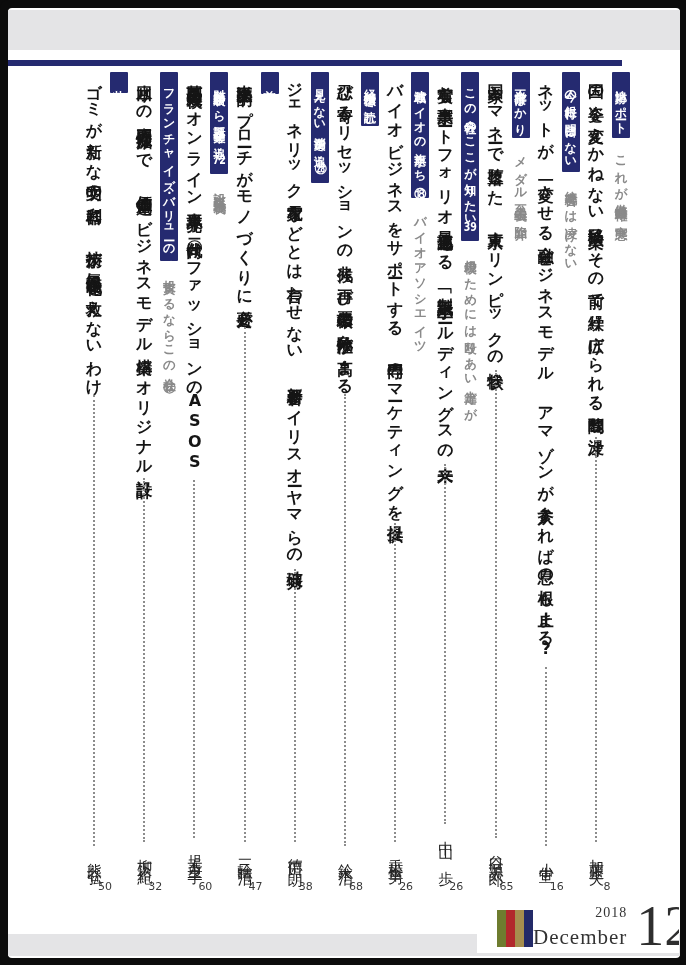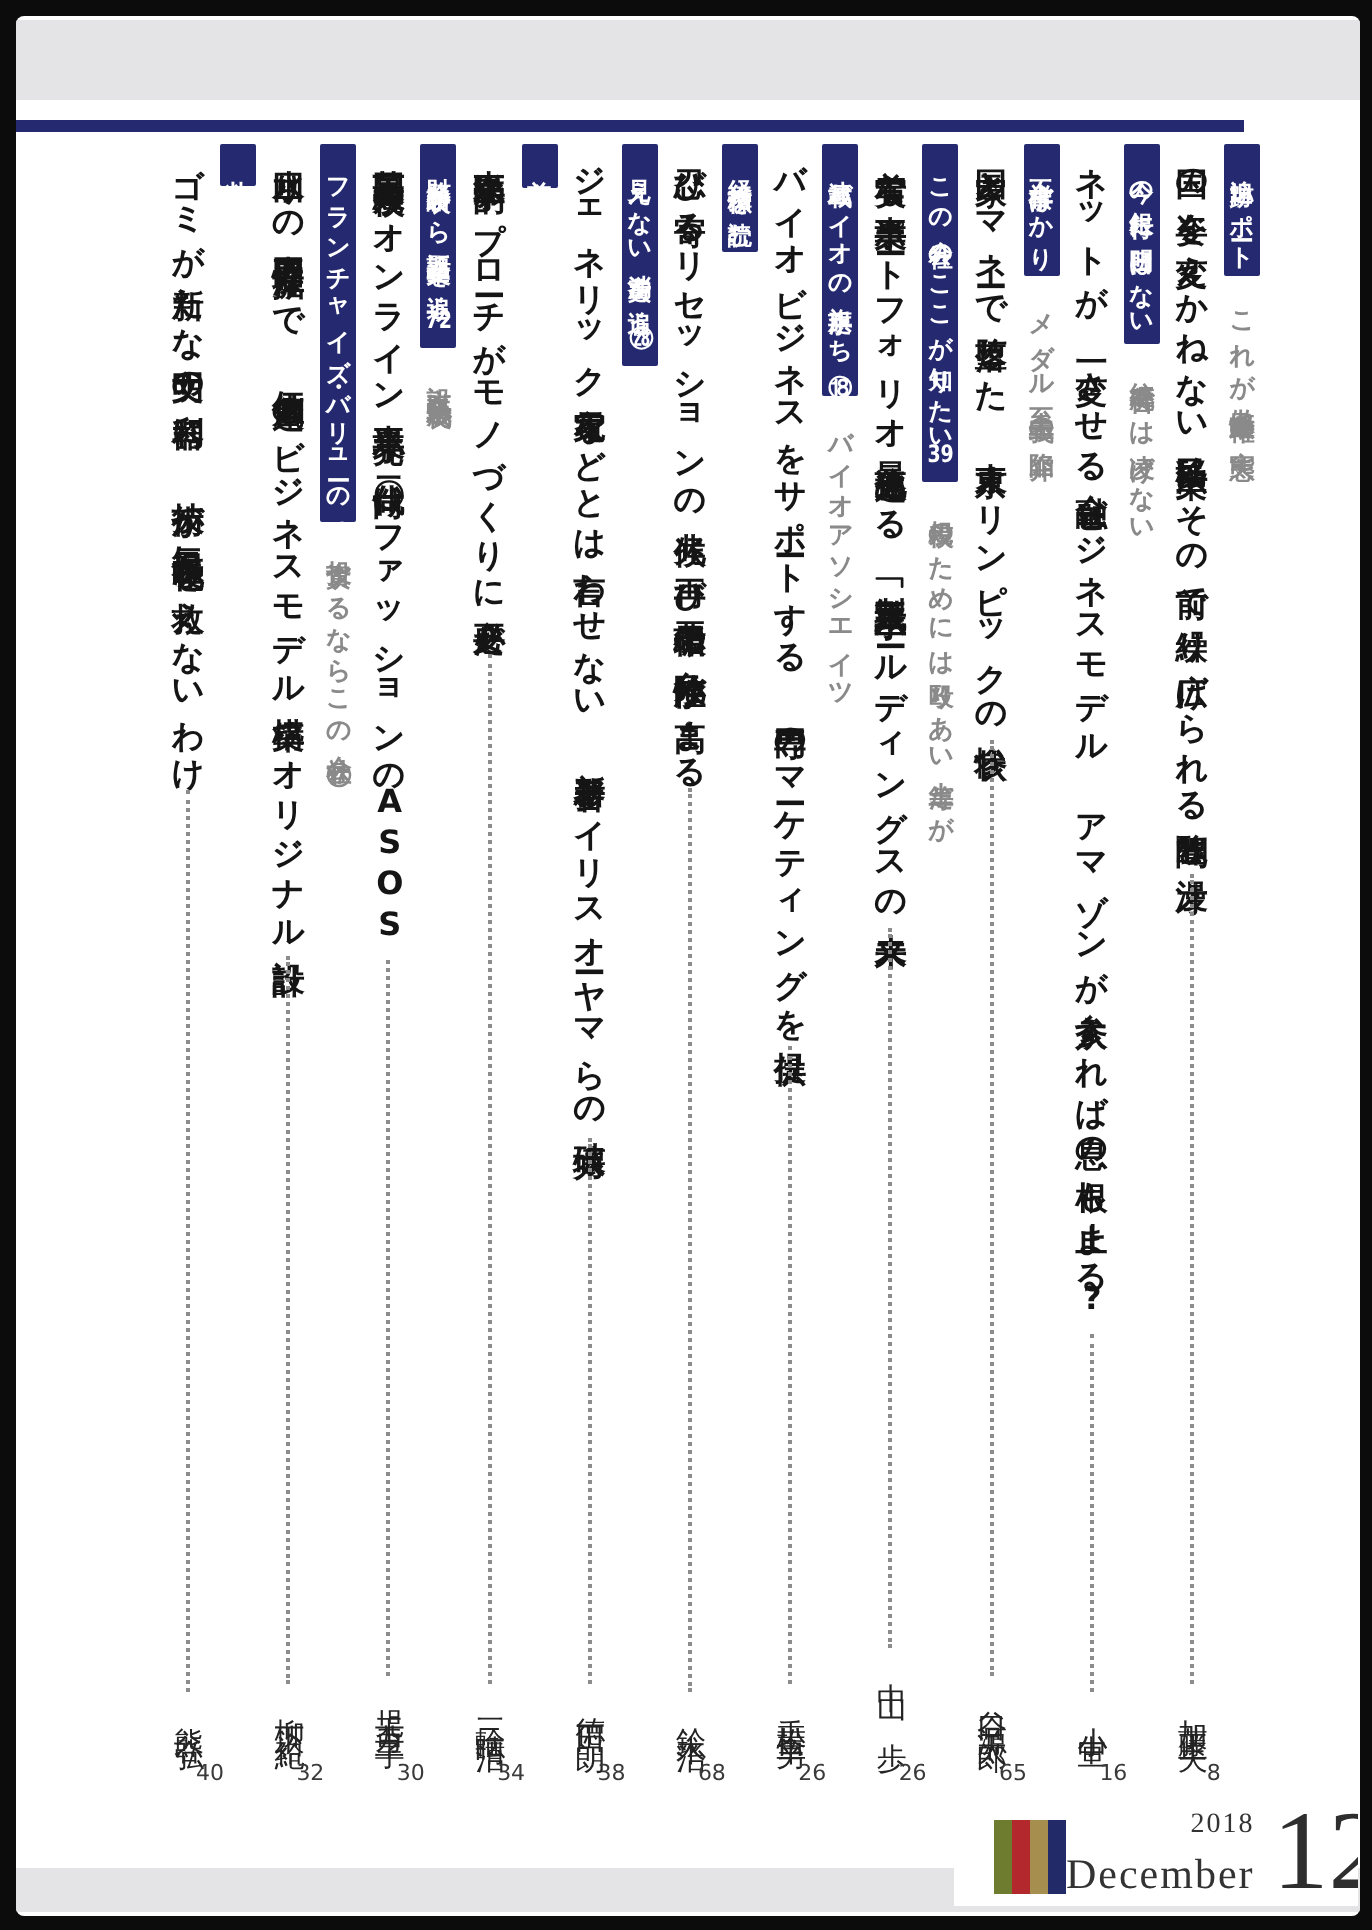--- a/index.html
+++ b/index.html
@@ -199,36 +199,36 @@
       <div class="main-col">
         <div class="title v">東洋医学的アプローチがモノづくりに必要だ</div>
         <div class="leader"></div>
         <div class="author v">三輪晴治</div>
       </div>
       <div class="side-col">
         <div class="label v">前方注意</div>
 
       </div>
     </div>
-    <div class="page-row">34</div>
+    <div class="page-row">47</div>
   </div>
 
   <div class="entry">
     <div class="entry-body">
       <div class="main-col">
         <div class="title v">英国最大規模のオンライン専業小売 二〇代向けファッションのASOS</div>
         <div class="leader"></div>
         <div class="author v">児玉万里子</div>
       </div>
       <div class="side-col">
         <div class="label v">財務諸表から話題企業を追う<span class="tcy">72</span></div>
         <div class="kicker v">設立以来急成長</div>
       </div>
     </div>
-    <div class="page-row">30</div>
+    <div class="page-row">60</div>
   </div>
 
   <div class="entry">
     <div class="entry-body">
       <div class="main-col">
         <div class="title v">水回りの専門性深掘りで 価値創造のビジネスモデル構築 オリジナル設計</div>
         <div class="leader"></div>
         <div class="author v">柳下裕紀</div>
       </div>
       <div class="side-col">
@@ -244,21 +244,21 @@
       <div class="main-col">
         <div class="title v">ゴミが新たな文明の利器に 技術が気候温暖化を救えないわけ</div>
         <div class="leader"></div>
         <div class="author v">熊谷弘</div>
       </div>
       <div class="side-col">
         <div class="label v">壮心記</div>
 
       </div>
     </div>
-    <div class="page-row">40</div>
+    <div class="page-row">50</div>
   </div>
 </div>
 
     <div class="gray-bottom"></div>
 
     <div class="issue-badge">
       <div class="stripes">
           <div class="stripe" style="background: rgb(110, 124, 47);"></div>
           <div class="stripe" style="background: rgb(178, 40, 44);"></div>
           <div class="stripe" style="background: rgb(166, 142, 78);"></div>

